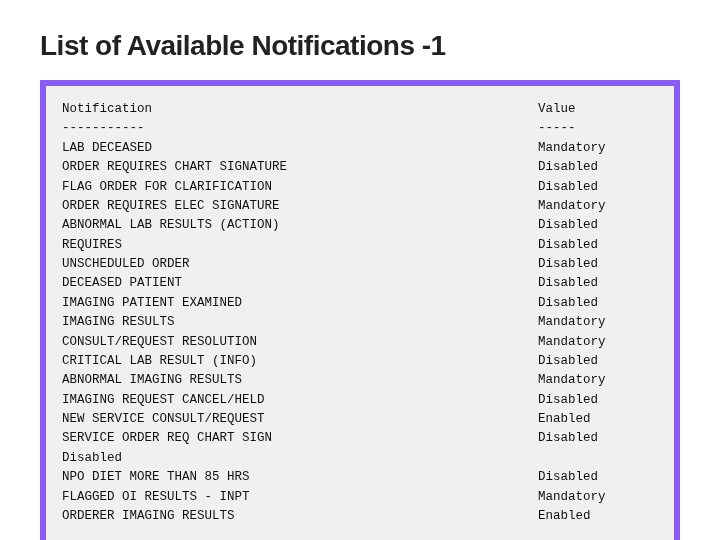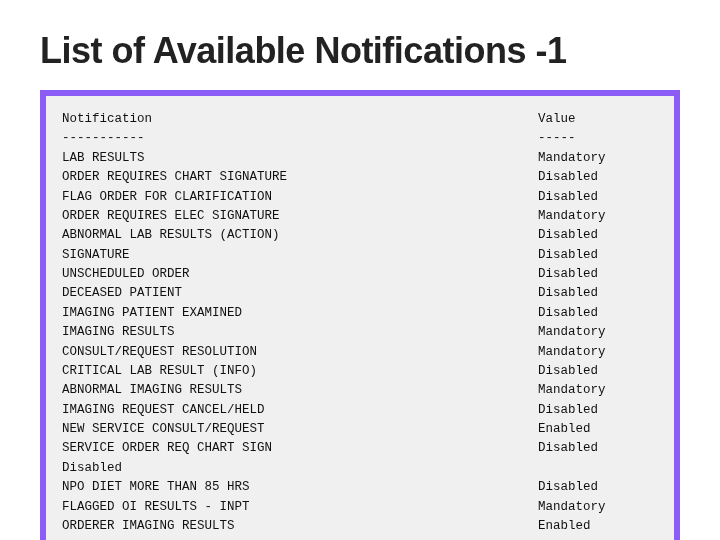--- a/index.html
+++ b/index.html
@@ -13,21 +13,21 @@
       background: #ffffff;
       font-family: Arial, sans-serif;
       overflow: hidden;
     }
     .page {
       width: 720px;
       height: 540px;
       padding: 30px 40px;
     }
     .page-title {
-      font-size: 36px;
+      font-size: 28px;
       font-weight: bold;
       color: #222;
       margin-bottom: 18px;
       letter-spacing: -0.5px;
     }
     .content-area {
       background: #f0f0f0;
       border: 6px solid #8b5cf6;
       padding: 14px 16px;
       font-family: 'Courier New', Courier, monospace;
@@ -69,41 +69,41 @@
         <div class="col-left">
           <span>-----------</span>
         </div>
         <div class="col-right">
           <span>-----</span>
         </div>
       </div>
 
       <div id="table-rows">
           <div class="row">
-            <div class="col-left">LAB RESULTS</div>
+            <div class="col-left">LAB DECEASED</div>
             <div class="col-right">Mandatory</div>
           </div>
           <div class="row">
             <div class="col-left">ORDER REQUIRES CHART SIGNATURE</div>
             <div class="col-right">Disabled</div>
           </div>
           <div class="row">
             <div class="col-left">FLAG ORDER FOR CLARIFICATION</div>
             <div class="col-right">Disabled</div>
           </div>
           <div class="row">
             <div class="col-left">ORDER REQUIRES ELEC SIGNATURE</div>
             <div class="col-right">Mandatory</div>
           </div>
           <div class="row">
             <div class="col-left">ABNORMAL LAB RESULTS (ACTION)</div>
             <div class="col-right">Disabled</div>
           </div>
           <div class="row">
-            <div class="col-left">SIGNATURE</div>
+            <div class="col-left">REQUIRES</div>
             <div class="col-right">Disabled</div>
           </div>
           <div class="row">
             <div class="col-left">UNSCHEDULED ORDER</div>
             <div class="col-right">Disabled</div>
           </div>
           <div class="row">
             <div class="col-left">DECEASED PATIENT</div>
             <div class="col-right">Disabled</div>
           </div>

